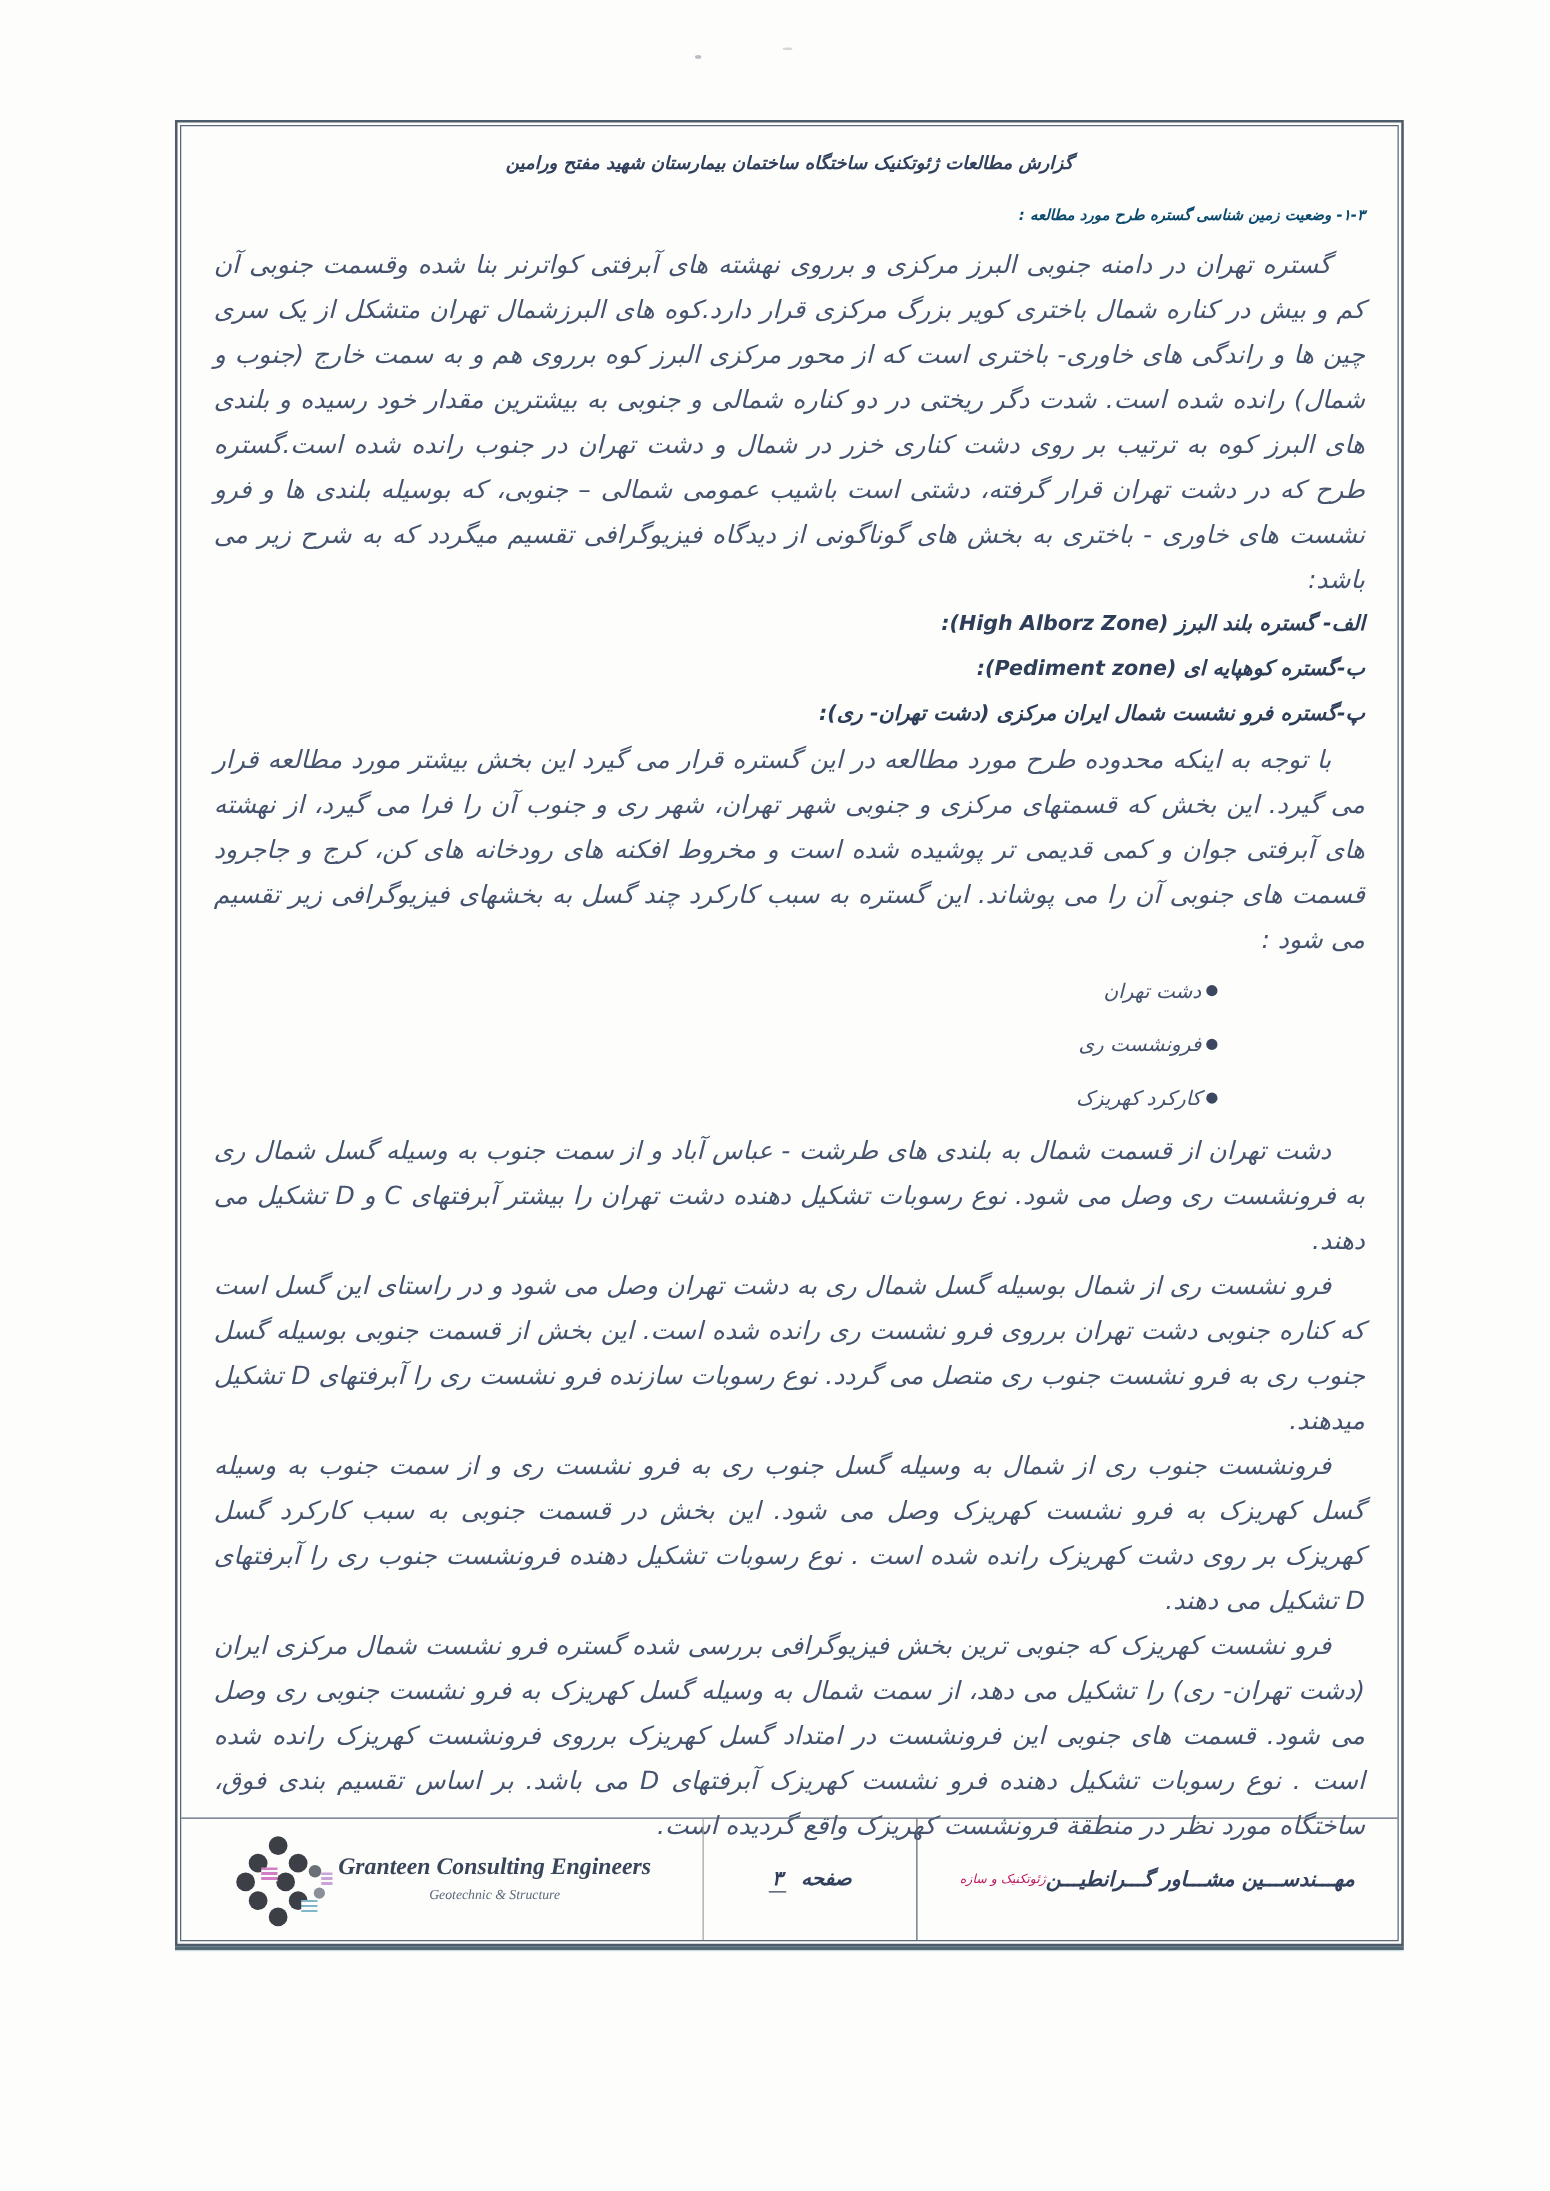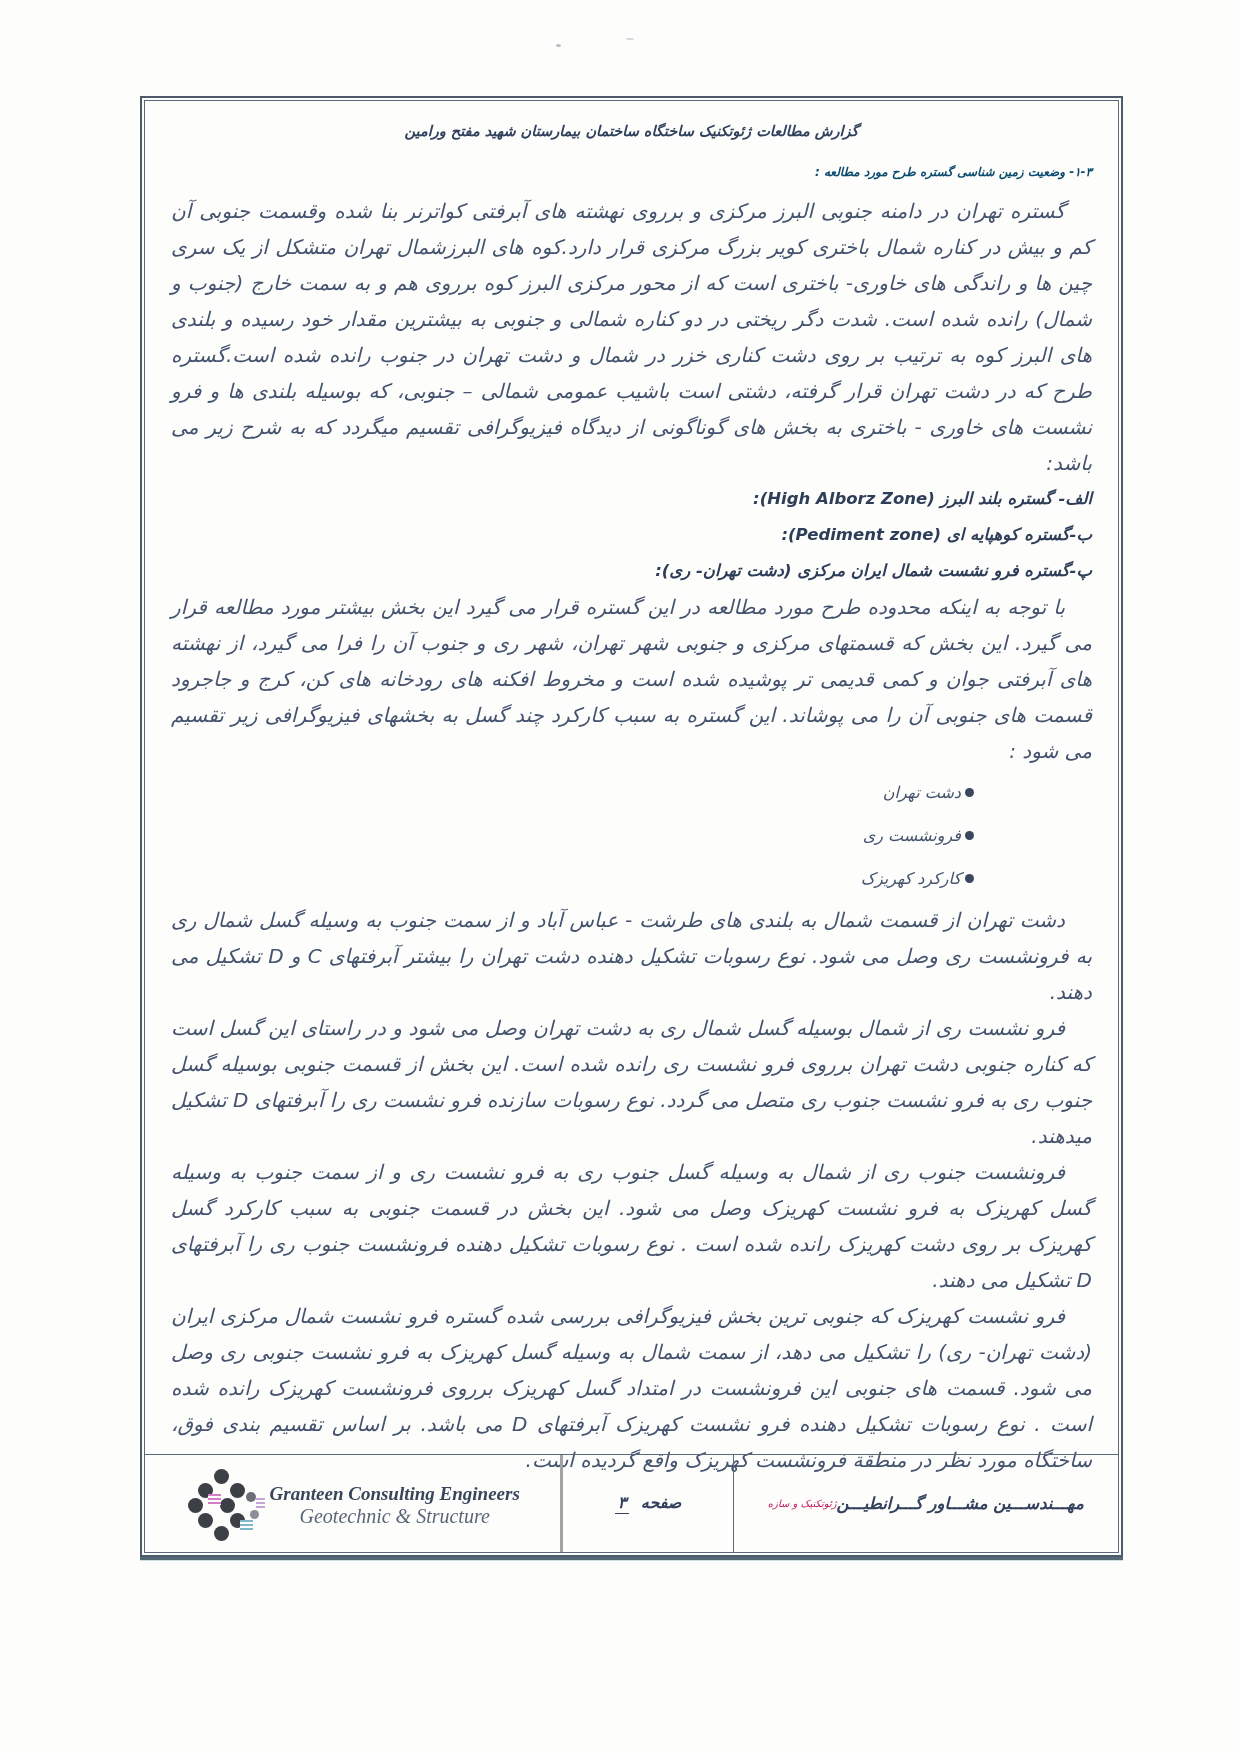--- a/index.html
+++ b/index.html
@@ -92,21 +92,21 @@
   .footer{
     position:absolute;left:0;right:0;bottom:0;height:97px;
     border-top:1px solid #5a6878;
     display:flex;
     direction:ltr;
   }
   .footer .cell{
     box-sizing:border-box;
     display:flex;align-items:center;justify-content:center;
   }
-  .cell-logo{width:43%;border-right:3px solid #a3a3a3;gap:12px;}
+  .cell-logo{width:43%;border-right:1px solid #a3a3a3;gap:12px;}
   .cell-page{width:17.5%;border-right:1px solid #5a6878;direction:rtl;}
   .cell-fa{width:39.5%;direction:rtl;flex-direction:row;}
 
   .logo-mark{position:relative;width:72px;height:72px;flex:0 0 auto;}
   .logo-mark .dot{position:absolute;width:15px;height:15px;border-radius:50%;background:#3c3f46;}
   .logo-mark .dot.d1{left:28px;top:1px;}
   .logo-mark .dot.d2{left:12px;top:15px;}
   .logo-mark .dot.d3{left:44px;top:15px;}
   .logo-mark .dot.d4{left:2px;top:30px;}
   .logo-mark .dot.d5{left:34px;top:30px;}
@@ -123,21 +123,21 @@
   .logo-mark .hatch.h2{left:54px;top:52px;background:repeating-linear-gradient(#7fb6c9 0 2px,#fdfdfc 2px 4px);}
   .logo-mark .hatch.h3{left:70px;top:30px;width:9px;background:repeating-linear-gradient(#c9a4d8 0 2px,#fdfdfc 2px 4px);}
 
   .logo-text{text-align:center;}
   .logo-name{
     font-family:"Liberation Serif",serif;
     font-weight:bold;font-size:19px;color:#39465a;line-height:24px;
   }
   .logo-tagline{
     font-family:"Liberation Serif",serif;
-    font-size:20px;color:#5a6577;line-height:20px;
+    font-size:11px;color:#5a6577;line-height:20px;
   }
 
   .page-num{font-size:16px;font-weight:bold;color:#33415c;}
   .page-num .num{border-bottom:1px solid #33415c;padding:0 3px 1px 3px;margin-right:6px;display:inline-block;}
 
   .fa-company{font-size:16.5px;font-weight:bold;color:#33415c;line-height:26px;}
   .fa-tagline{font-size:10px;color:#be185d;line-height:20px;}
 </style>
 </head>
 <body>

